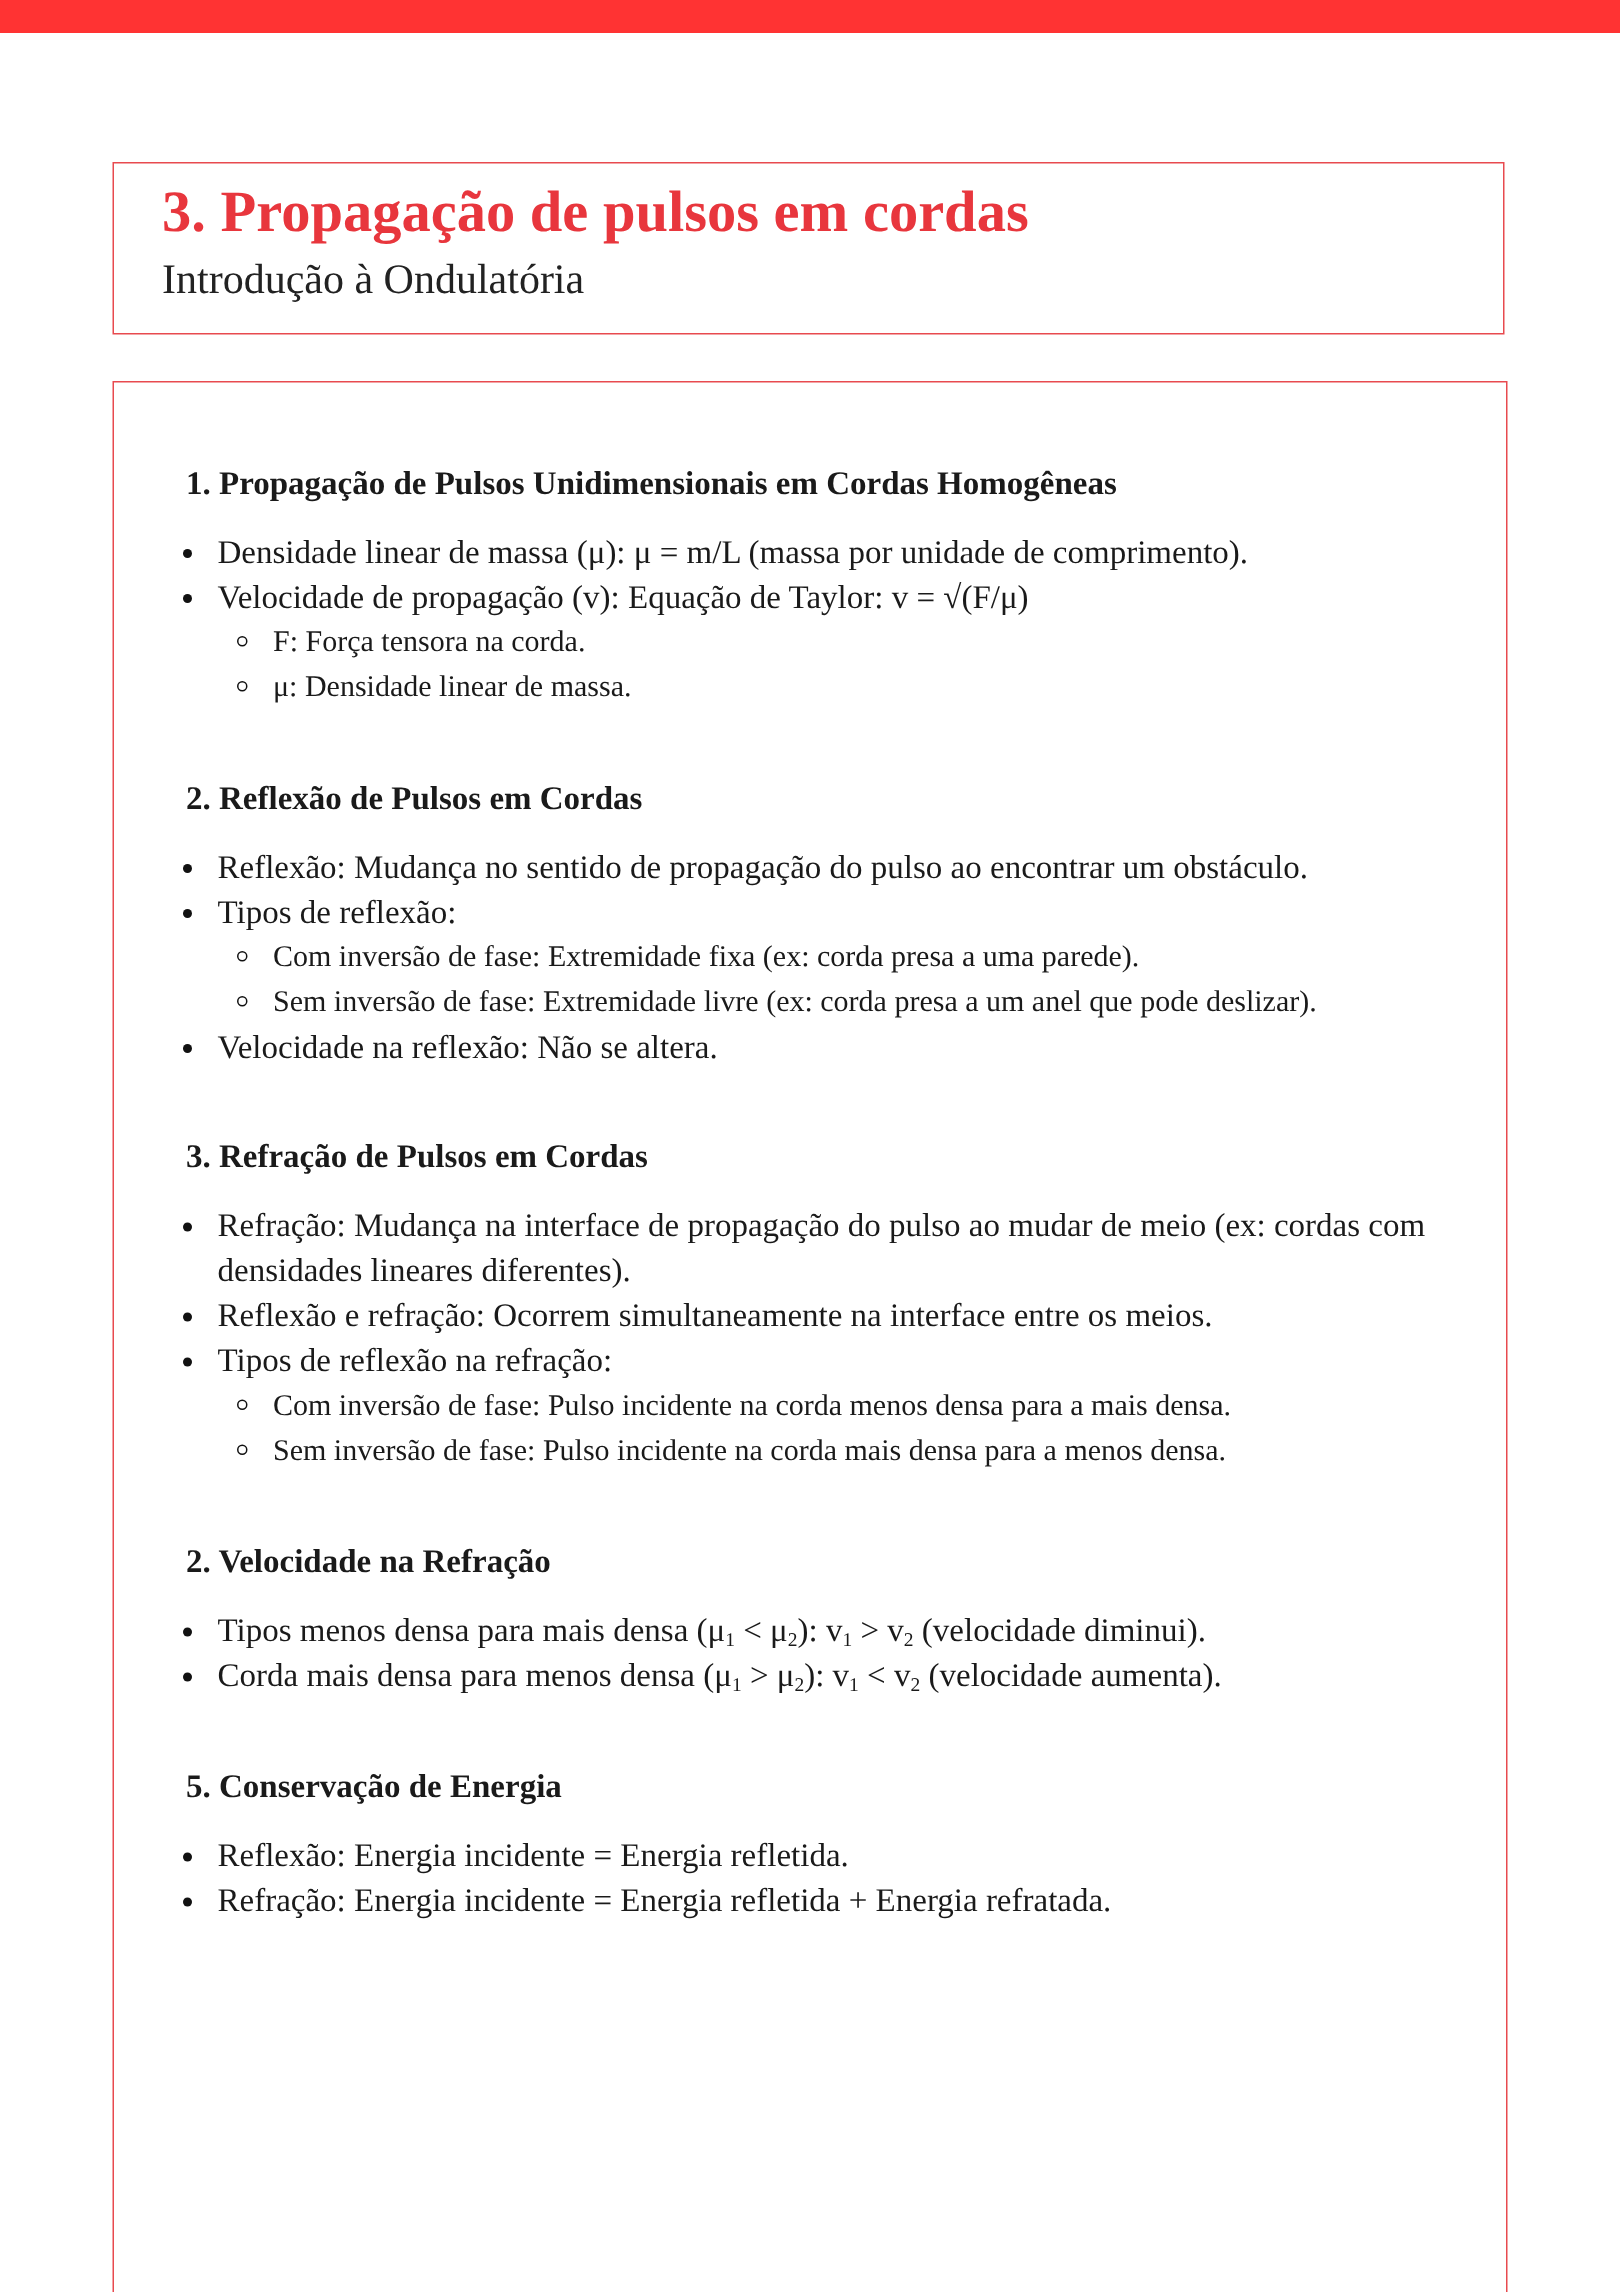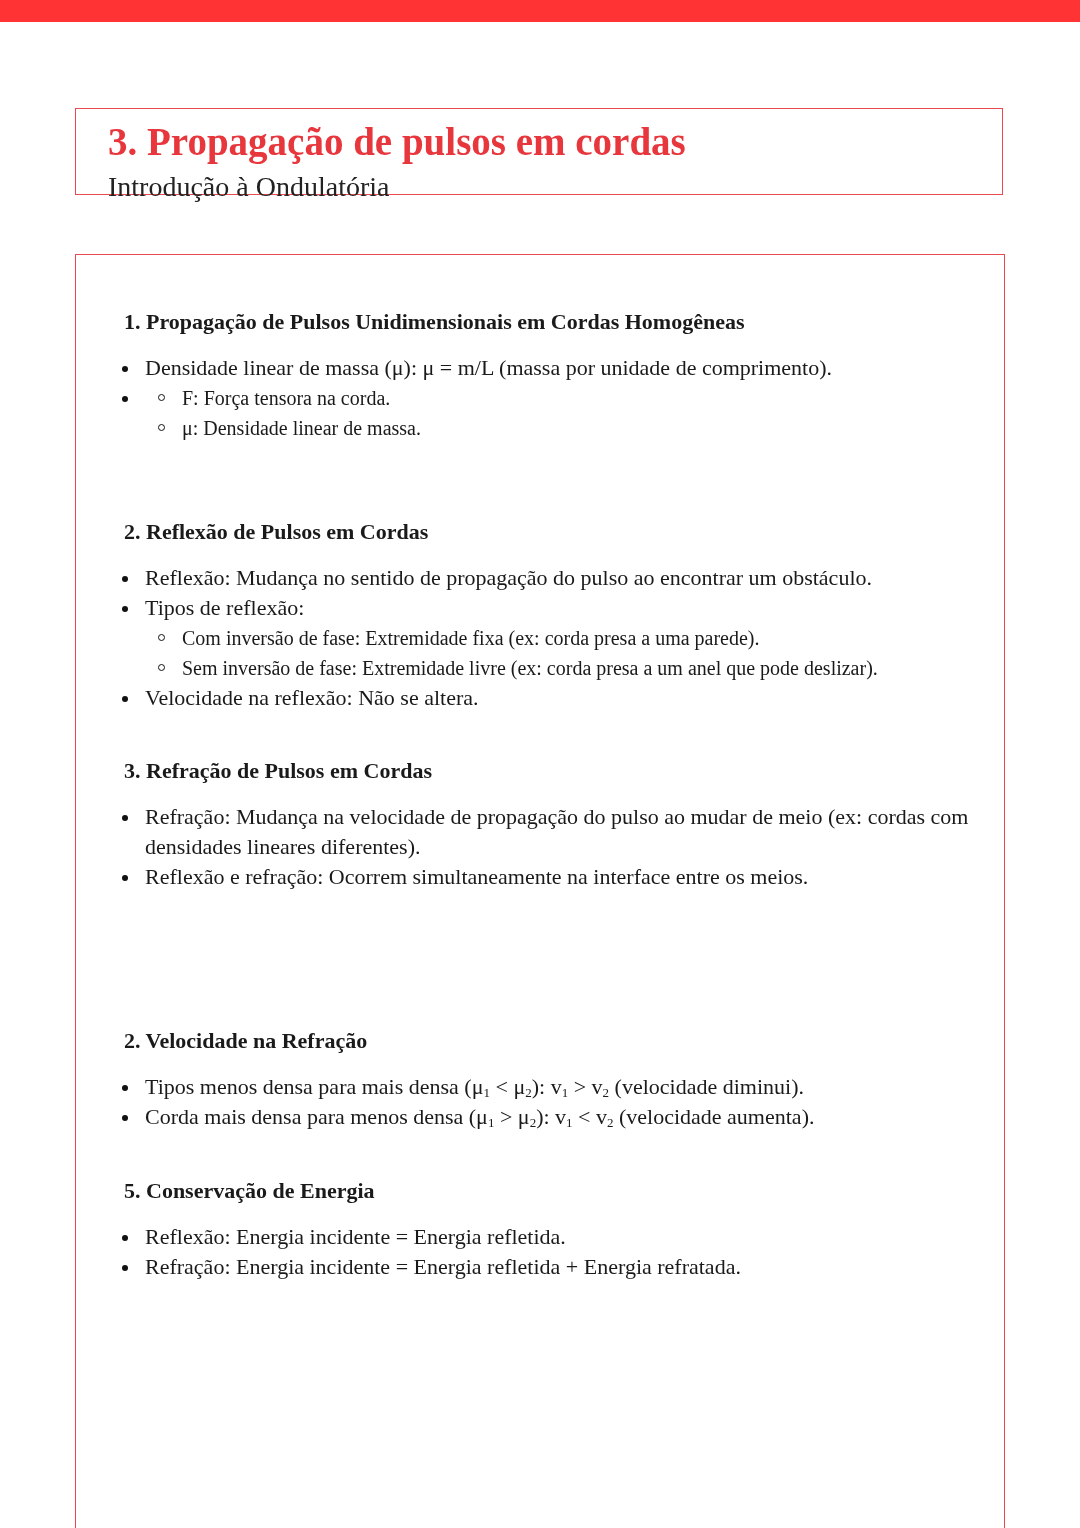--- a/index.html
+++ b/index.html
@@ -1,18 +1,18 @@
 <!DOCTYPE html>
 <html><head>
 <meta charset="utf-8">
 <style>
   html,body{margin:0;padding:0;background:#fff;}
   body{width:1080px;height:1528px;overflow:hidden;position:relative;font-family:"Liberation Serif","DejaVu Serif",serif;color:#1a1a1a;}
   .topbar{position:absolute;left:0;top:0;width:1080px;height:22px;background:#ff3333;}
-  .title-box{position:absolute;left:75px;top:108px;width:928px;height:87px;border:1.5px solid #e84a4f;box-sizing:border-box;padding-left:20px;}
+  .title-box{position:absolute;left:75px;top:108px;width:928px;height:115px;border:1.5px solid #e84a4f;box-sizing:border-box;padding-left:20px;}
   .title{position:absolute;left:32px;top:10px;margin:0;font-size:39px;font-weight:bold;color:#e8363d;white-space:nowrap;}
   .subtitle{position:absolute;left:32px;top:62px;font-size:28px;color:#222;white-space:nowrap;}
   .content-box{position:absolute;left:75px;top:254px;width:930px;height:1300px;border:1.5px solid #e84a4f;box-sizing:border-box;}
   .sec{position:absolute;left:32px;width:880px;}
   .sec h2{margin:16px;font-size:22px;font-weight:bold;line-height:30px;white-space:nowrap;}
   ul{margin:0;padding:0;list-style:none;}
   ul.l1{}
   ul.l1>li{position:relative;padding-left:37px;font-size:22px;line-height:30px;}
   ul.l1>li::before{content:"";position:absolute;left:14px;top:13px;width:6px;height:6px;border-radius:50%;background:#111;}
   ul.l2>li{position:relative;padding-left:37px;font-size:20px;line-height:30px;}
@@ -28,21 +28,21 @@
   <h1 class="title">3. Propagação de pulsos em cordas</h1>
   <div class="subtitle">Introdução à Ondulatória</div>
 </div>
 
 <div class="content-box">
 
   <div class="sec" style="top:36px">
     <h2>1. Propagação de Pulsos Unidimensionais em Cordas Homogêneas</h2>
     <ul class="l1">
       <li>Densidade linear de massa (μ): μ = m/L (massa por unidade de comprimento).</li>
-      <li>
+      <li><span>Velocidade de propagação (v): Equação de Taylor: v = √(F/μ)</span>
         <ul class="l2">
           <li>F: Força tensora na corda.</li>
           <li>μ: Densidade linear de massa.</li>
         </ul>
       </li>
     </ul>
   </div>
 
   <div class="sec" style="top:246px">
     <h2>2. Reflexão de Pulsos em Cordas</h2>
@@ -54,22 +54,28 @@
           <li>Sem inversão de fase: Extremidade livre (ex: corda presa a um anel que pode deslizar).</li>
         </ul>
       </li>
       <li>Velocidade na reflexão: Não se altera.</li>
     </ul>
   </div>
 
   <div class="sec" style="top:485px">
     <h2>3. Refração de Pulsos em Cordas</h2>
     <ul class="l1">
-      <li>Refração: Mudança na velocidade de propagação do pulso ao mudar de meio (ex: cordas com densidades lineares diferentes).</li>
+      <li>Refração: Mudança na interface de propagação do pulso ao mudar de meio (ex: cordas com densidades lineares diferentes).</li>
       <li>Reflexão e refração: Ocorrem simultaneamente na interface entre os meios.</li>
+      <li><span>Tipos de reflexão na refração:</span>
+        <ul class="l2">
+          <li>Com inversão de fase: Pulso incidente na corda menos densa para a mais densa.</li>
+          <li>Sem inversão de fase: Pulso incidente na corda mais densa para a menos densa.</li>
+        </ul>
+      </li>
     </ul>
   </div>
 
   <div class="sec" style="top:755px">
     <h2>2. Velocidade na Refração</h2>
     <ul class="l1">
       <li><span>Tipos menos densa para mais densa (μ</span><sub>1</sub><span> &lt; μ</span><sub>2</sub><span>): v</span><sub>1</sub><span> &gt; v</span><sub>2</sub><span> (velocidade diminui).</span></li>
       <li><span>Corda mais densa para menos densa (μ</span><sub>1</sub><span> &gt; μ</span><sub>2</sub><span>): v</span><sub>1</sub><span> &lt; v</span><sub>2</sub><span> (velocidade aumenta).</span></li>
     </ul>
   </div>

